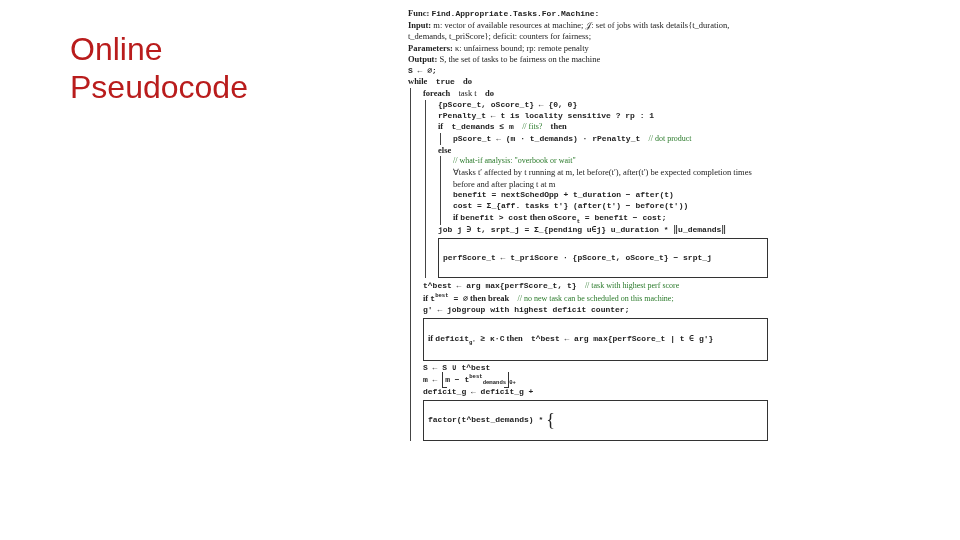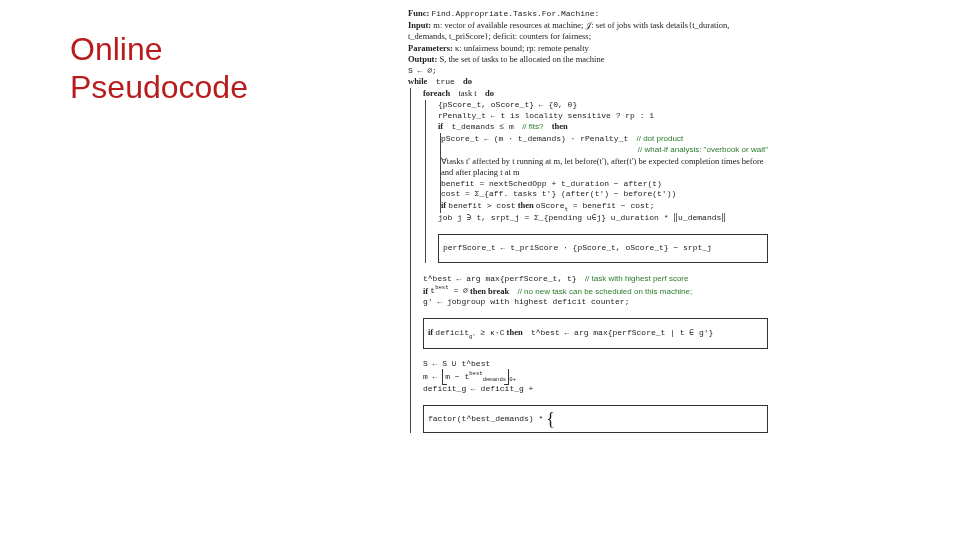--- a/index.html
+++ b/index.html
@@ -25,32 +25,32 @@
     position: absolute;
     left: 408px;
     top: 8px;
     width: 360px;
     font-size: 8.5px;
     color: #222;
     line-height: 1.35;
   }
   .algo .row { position: relative; }
   .bold { font-weight: 700; }
-  .mono { font-family: "Courier New", monospace; font-size: 8px; }
-  .comment { color: #2a7a2a; font-family: Liberation Sans, sans-serif; font-size: 8px; text-align: right; }
+  .mono { font-family: "Courier New", monospace; font-size: 8px; font-weight: bold; }
+  .comment { color: #2a7a2a; font-family: Liberation Serif, serif; font-size: 8px; }
   .i1 { padding-left: 12px; border-left: 0.7px solid #444; margin-left: 2px; }
   .i2 { padding-left: 12px; border-left: 0.7px solid #444; margin-left: 2px; }
-  .i3 { border-left: 0.7px solid #444; margin-left: 2px; }
+  .i3 { padding-left: 12px; border-left: 0.7px solid #444; margin-left: 2px; }
   .floor { position: relative; display: inline-block; padding: 0 3px; }
   .floor::before, .floor::after {
     content: ""; position: absolute; top: -1px; bottom: -1px; width: 4px; border: 0.7px solid #333;
   }
   .floor::before { left: 0; border-right: none; border-top: none; }
   .floor::after { right: 0; border-left: none; border-top: none; }
-  .boxed { border: 0.7px solid #333; padding: 8px 4px; margin: 10px 0; }
+  .boxed { border: 0.7px solid #333; padding: 14px 4px; margin: 2px 0; }
   .brace {
     display: inline-block; vertical-align: middle;
     font-size: 18px; line-height: 0.6; margin: 0 3px;
   }
   sub, sup { font-size: 0.7em; }
   .sp { display:inline-block; width:4px; }
 </style>
 </head>
 <body>
 
@@ -71,21 +71,21 @@
     <span>m: vector of available resources at machine; 𝒥: set of jobs with task details{t_duration, t_demands, t_priScore}; deficit: counters for fairness;</span>
   </div>
 
   <div class="row">
     <span class="bold">Parameters:</span>
     <span>κ: unfairness bound; rp: remote penalty</span>
   </div>
 
   <div class="row">
     <span class="bold">Output:</span>
-    <span>S, the set of tasks to be allocated on the machine</span>
+    <span>S, the set of tasks to be fairness on the machine</span>
   </div>
 
   <div class="row mono">S ← ∅;</div>
 
   <div class="row">
     <span class="bold">while</span>
     <span class="sp"></span>
     <span class="mono">true</span>
     <span class="sp"></span>
     <span class="bold">do</span>
@@ -116,20 +116,23 @@
       </div>
 
       <div class="i3">
         <div class="row">
           <span class="mono">pScore_t ← (m · t_demands) · rPenalty_t</span>
           <span class="sp"></span>
           <span class="comment">// dot product</span>
         </div>
       </div>
 
+      <div class="row">
+        <span class="bold">else</span>
+      </div>
 
       <div class="i3">
         <div class="row comment">// what-if analysis: "overbook or wait"</div>
         <div class="row">∀tasks t′ affected by t running at m, let before(t′), after(t′) be expected completion times before and after placing t at m</div>
         <div class="row mono">benefit = nextSchedOpp + t_duration − after(t)</div>
         <div class="row mono">cost = Σ_{aff. tasks t′} (after(t′) − before(t′))</div>
         <div class="row">
           <span class="bold">if</span> <span class="mono">benefit &gt; cost</span> <span class="bold">then</span> <span class="mono">oScore<sub>t</sub> = benefit − cost;</span>
         </div>
       </div>

